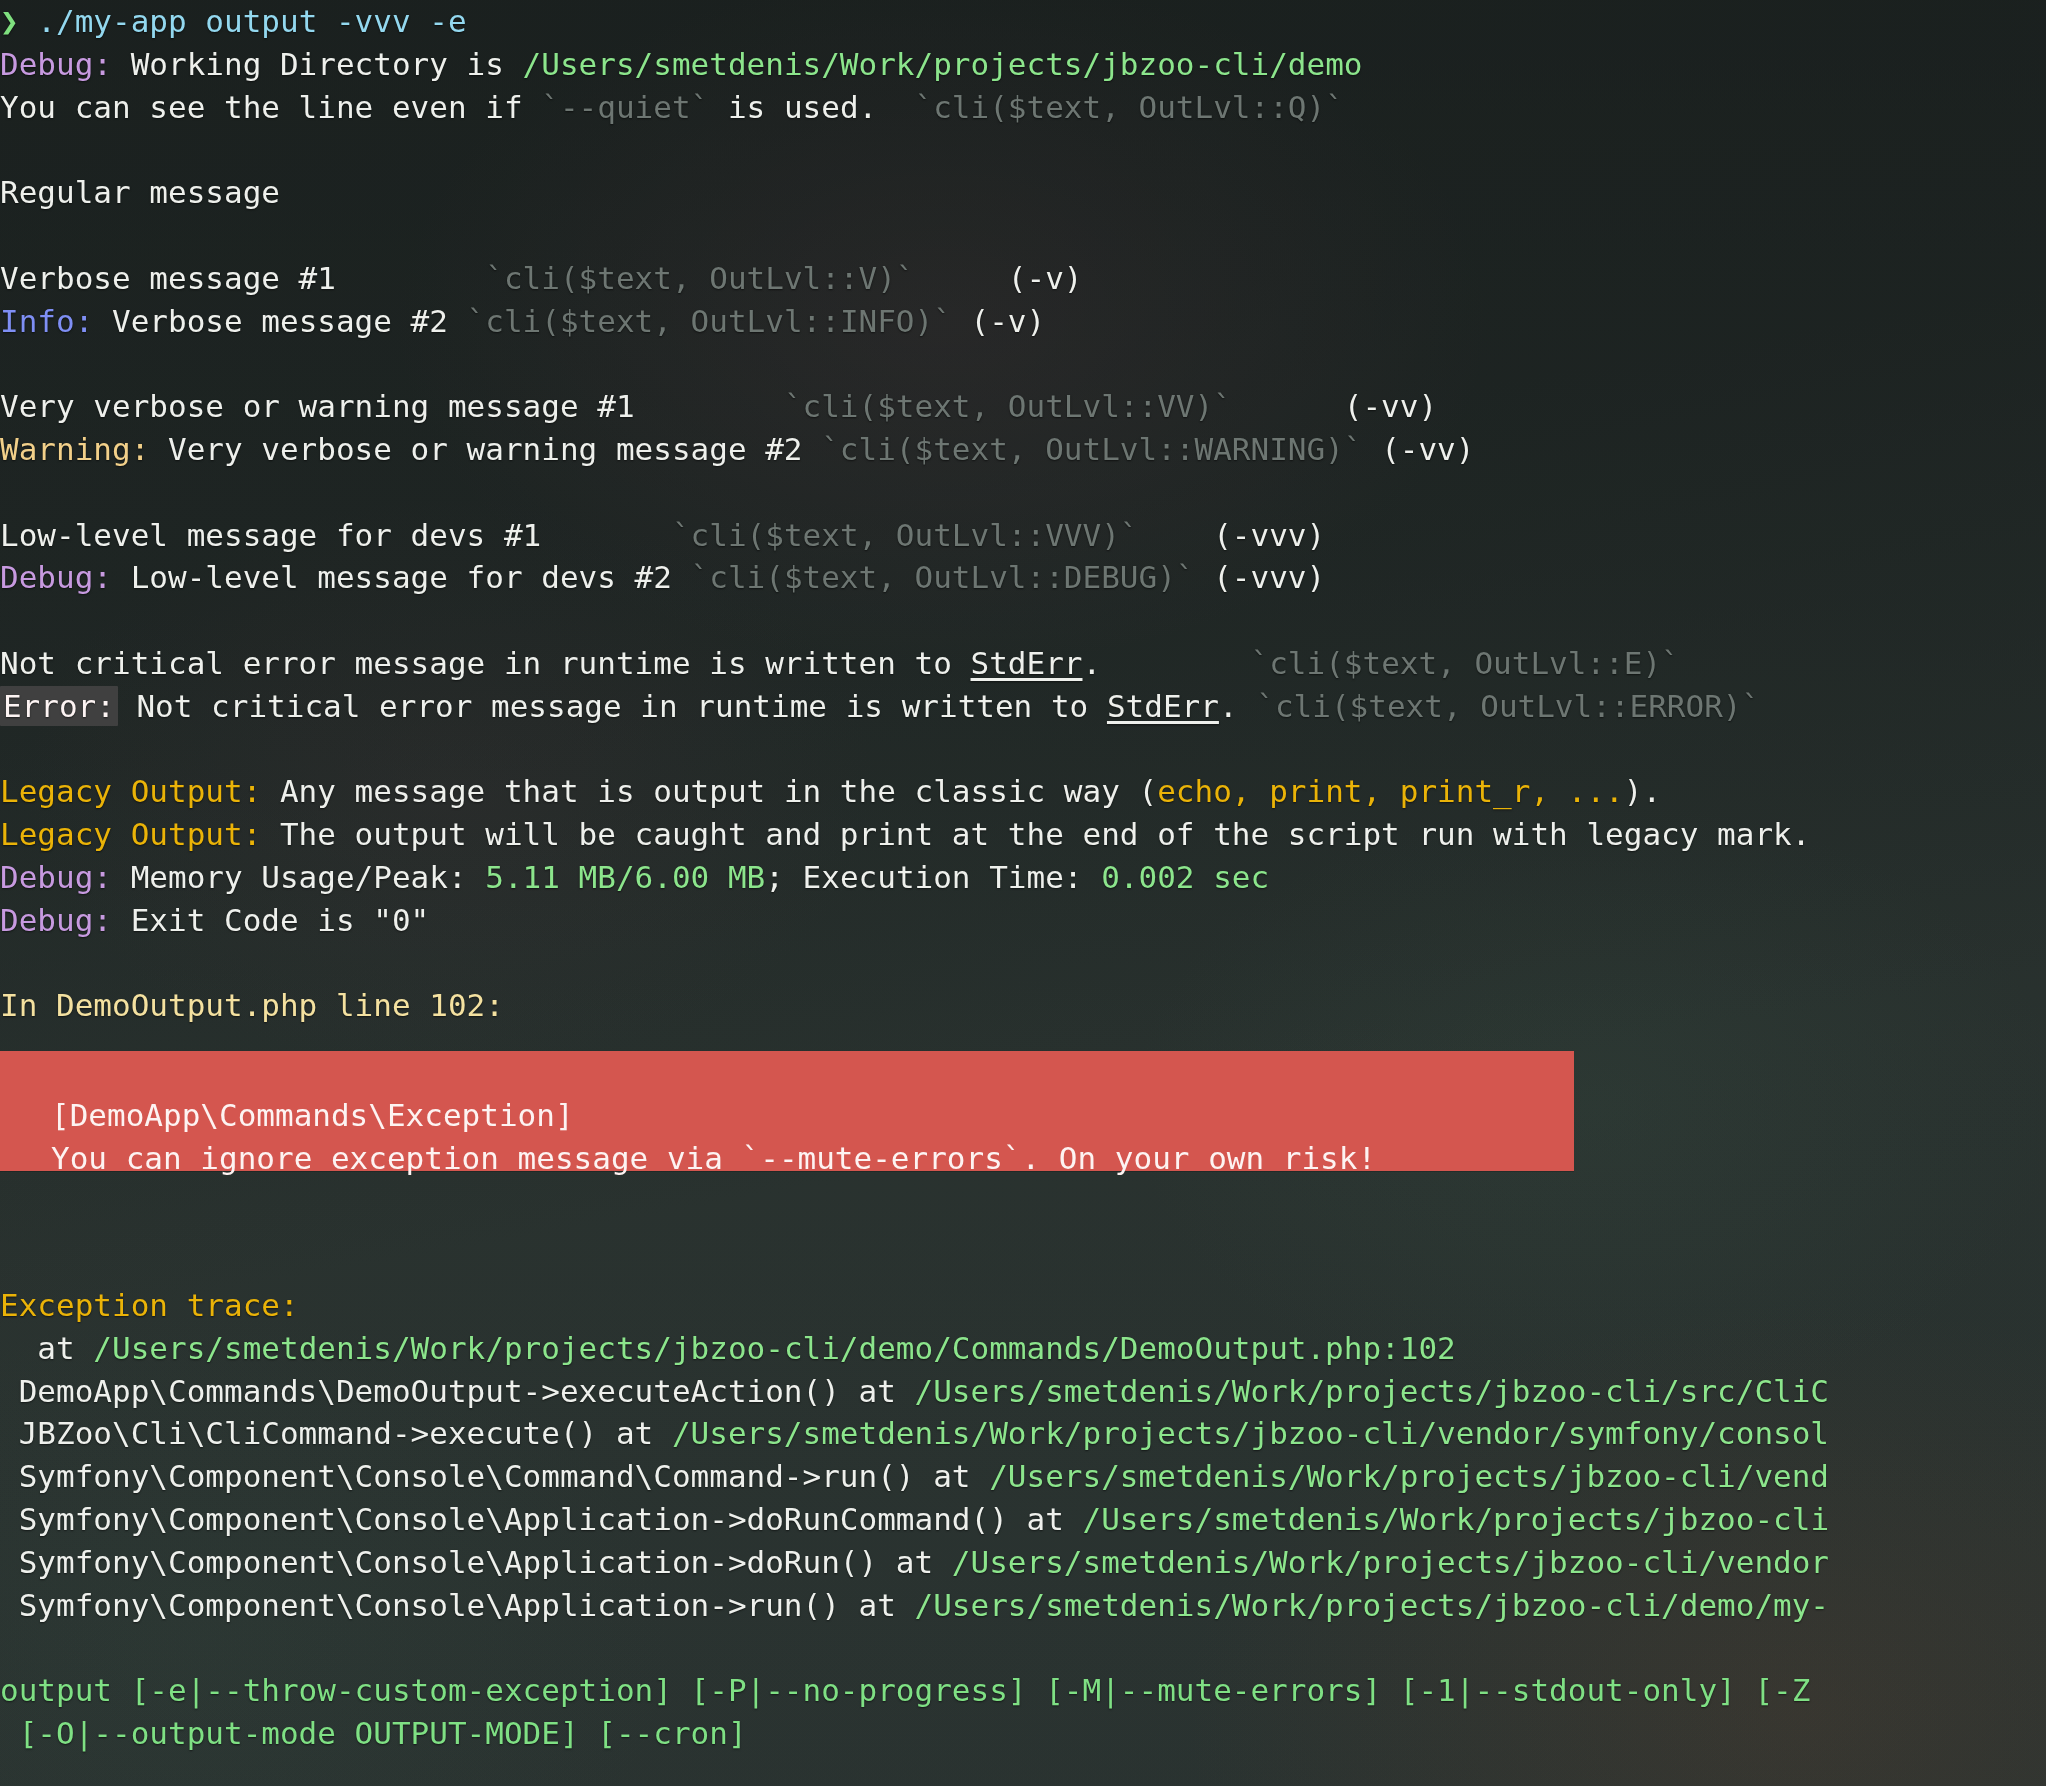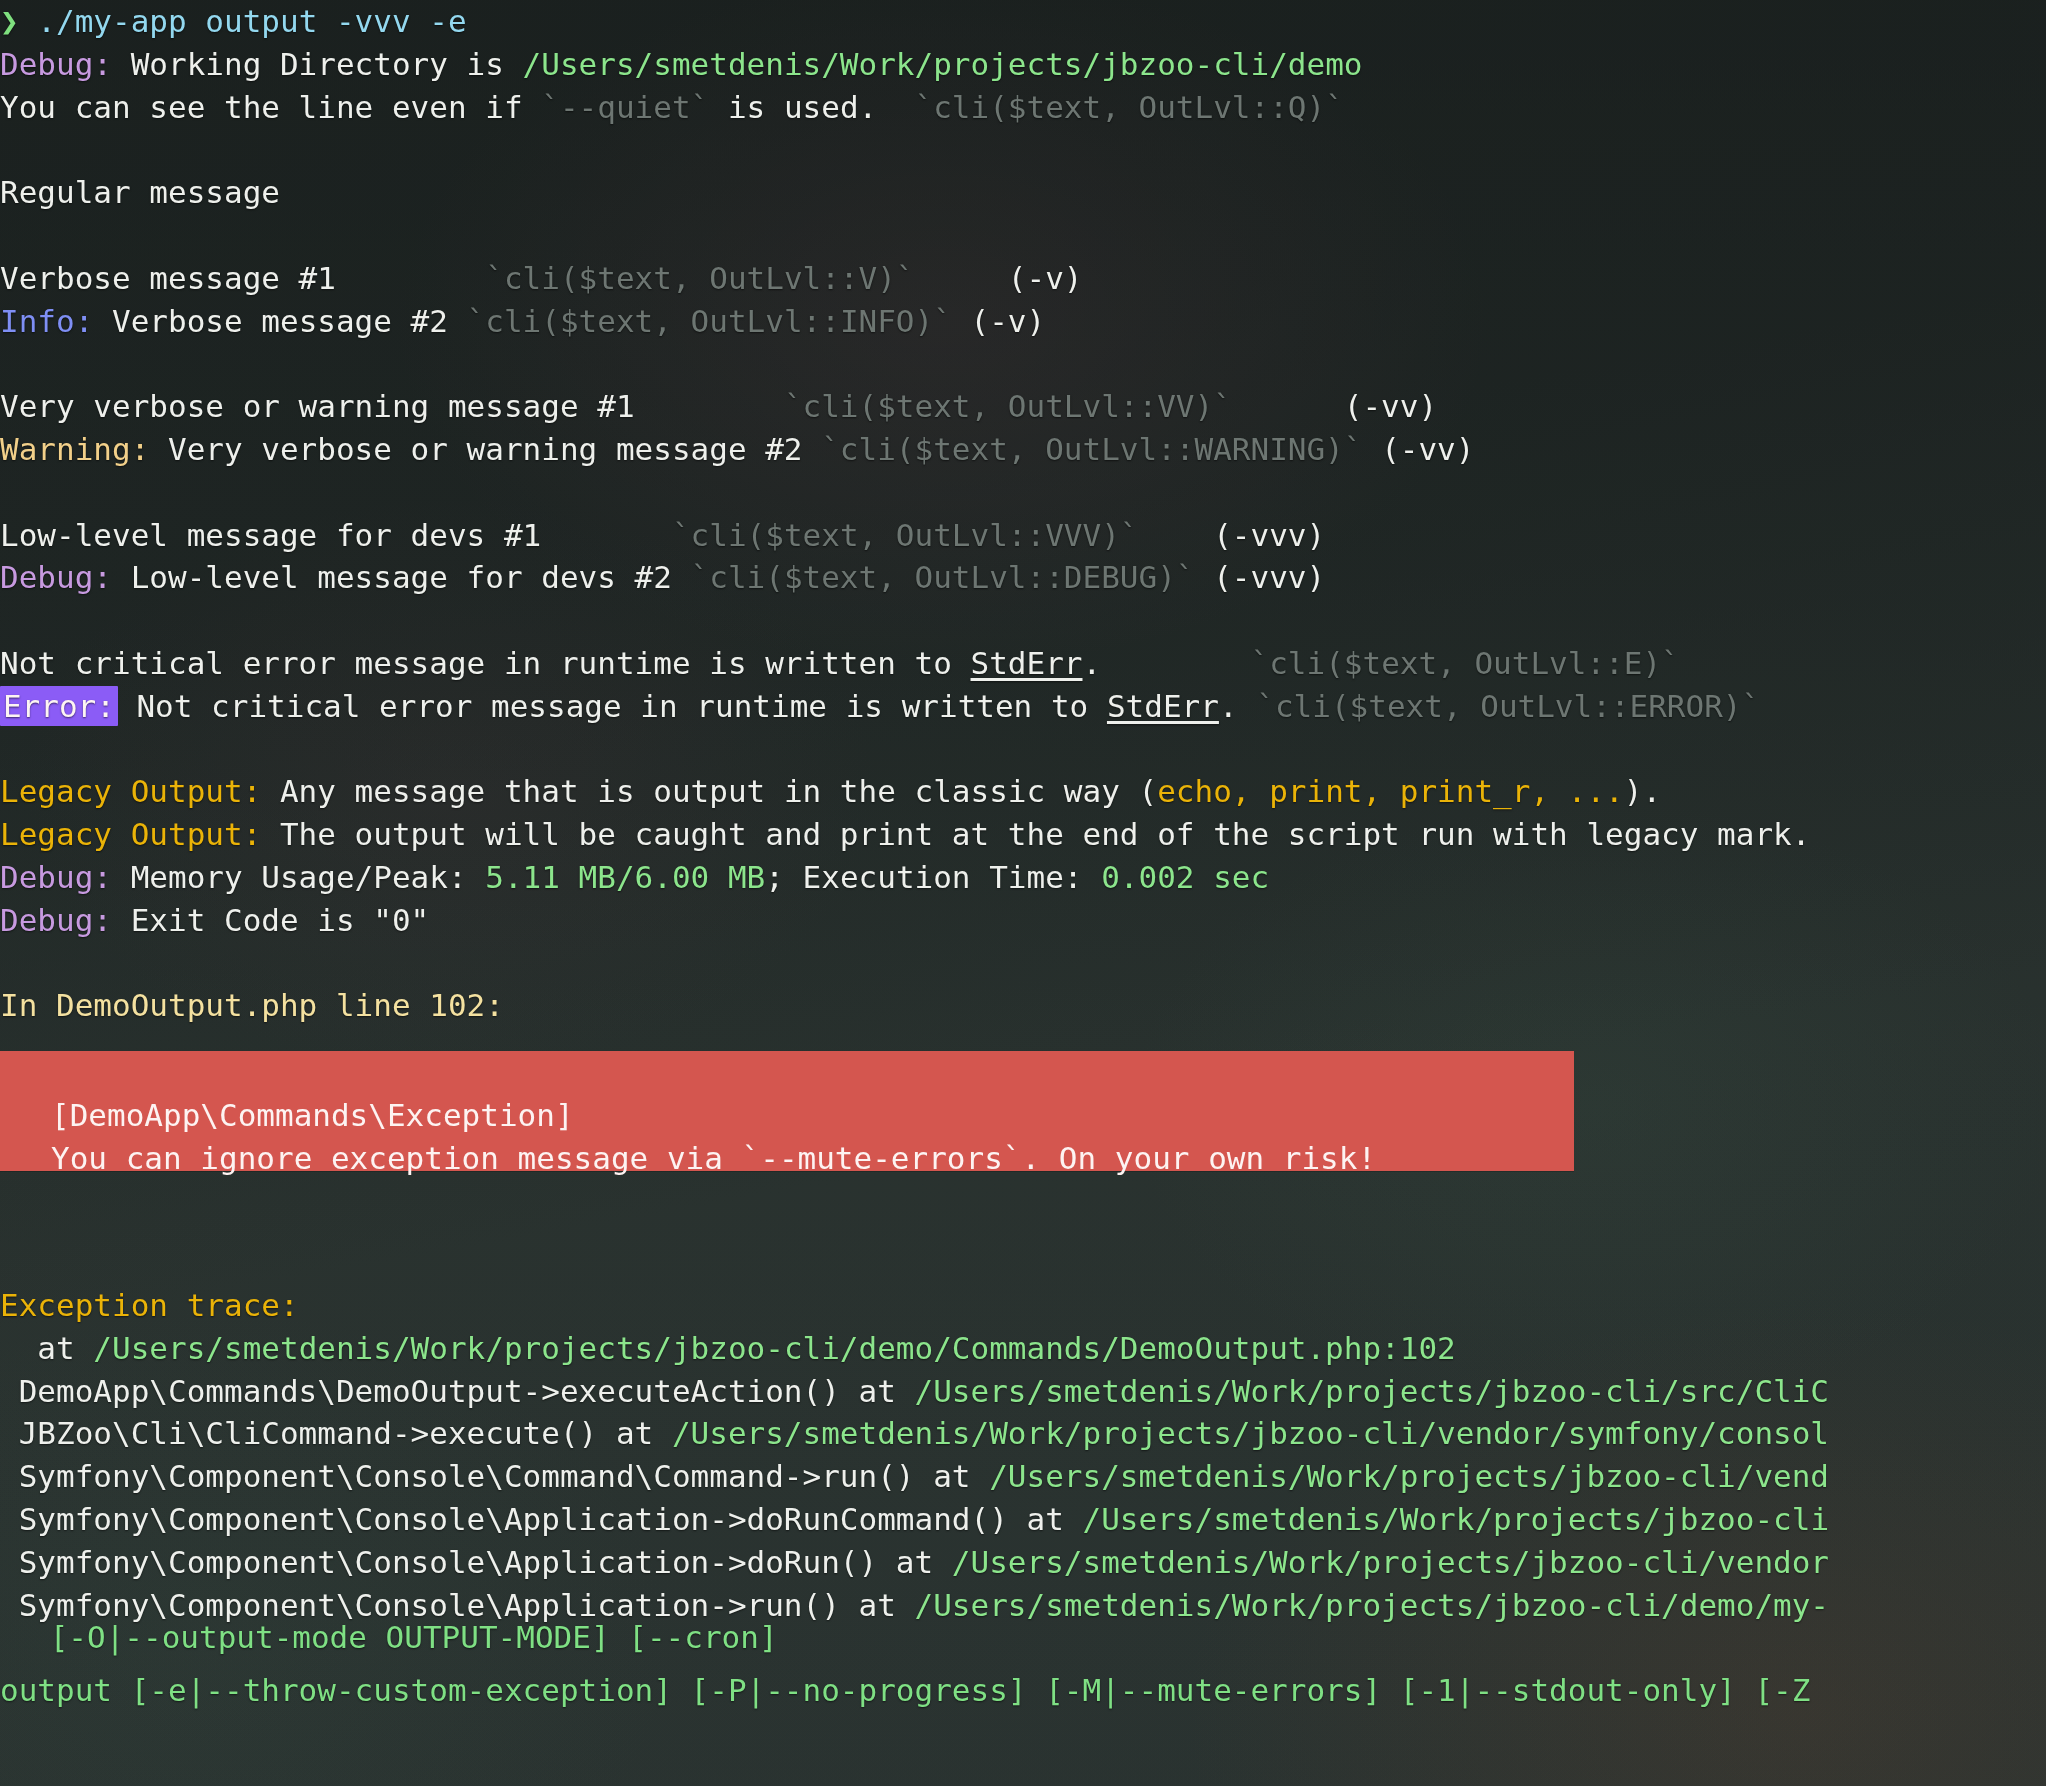--- a/index.html
+++ b/index.html
@@ -58,21 +58,21 @@
   .c-blue    { color: #7f8ff4; }
   .c-magenta { color: #c79ae0; }
   .c-yellow  { color: #f2d08a; }
   .c-orange  { color: #eab308; }
   .c-dim     { color: #6d7672; }
   .c-brightgreen { color: #7fe084; }
   .c-lightyellow { color: #f4e1a0; }
   .c-prompt  { color: #7fe07f; }
 
   .errtag {
-    background: #8b5cf6;
+    background: #404040;
     color: #fdf4f3;
     padding: 1.9px 2.9px;
     border-radius: 1px;
   }
   .ul { text-decoration: underline; text-underline-offset: 3.8px; }
 
   
   #exception-panel {
     position: absolute;
     left: 0;
@@ -148,16 +148,16 @@
 
   <div class="line" style="top:1455px;"><span class="c-white"> Symfony\Component\Console\Command\Command-&gt;run() at </span><span class="c-green">/Users/smetdenis/Work/projects/jbzoo-cli/vend</span></div>
 
   <div class="line" style="top:1498px;"><span class="c-white"> Symfony\Component\Console\Application-&gt;doRunCommand() at </span><span class="c-green">/Users/smetdenis/Work/projects/jbzoo-cli</span></div>
 
   <div class="line" style="top:1541px;"><span class="c-white"> Symfony\Component\Console\Application-&gt;doRun() at </span><span class="c-green">/Users/smetdenis/Work/projects/jbzoo-cli/vendor</span></div>
 
   <div class="line" style="top:1584px;text-align:right;"><span class="c-white"> Symfony\Component\Console\Application-&gt;run() at </span><span class="c-green">/Users/smetdenis/Work/projects/jbzoo-cli/demo/my-</span></div>
 
   <div class="line" style="top:1669px;"><span class="c-brightgreen">output [-e|--throw-custom-exception] [-P|--no-progress] [-M|--mute-errors] [-1|--stdout-only] [-Z</span></div>
-  <div class="line" style="top:1616px;padding-left:31px;"><span class="c-brightgreen"> [-O|--output-mode OUTPUT-MODE] [--cron]</span></div>
+  <div class="line" style="top:1712px;"><span class="c-brightgreen"> [-O|--output-mode OUTPUT-MODE] [--cron]</span></div>
 
 </div>
 
 
 </body></html>

